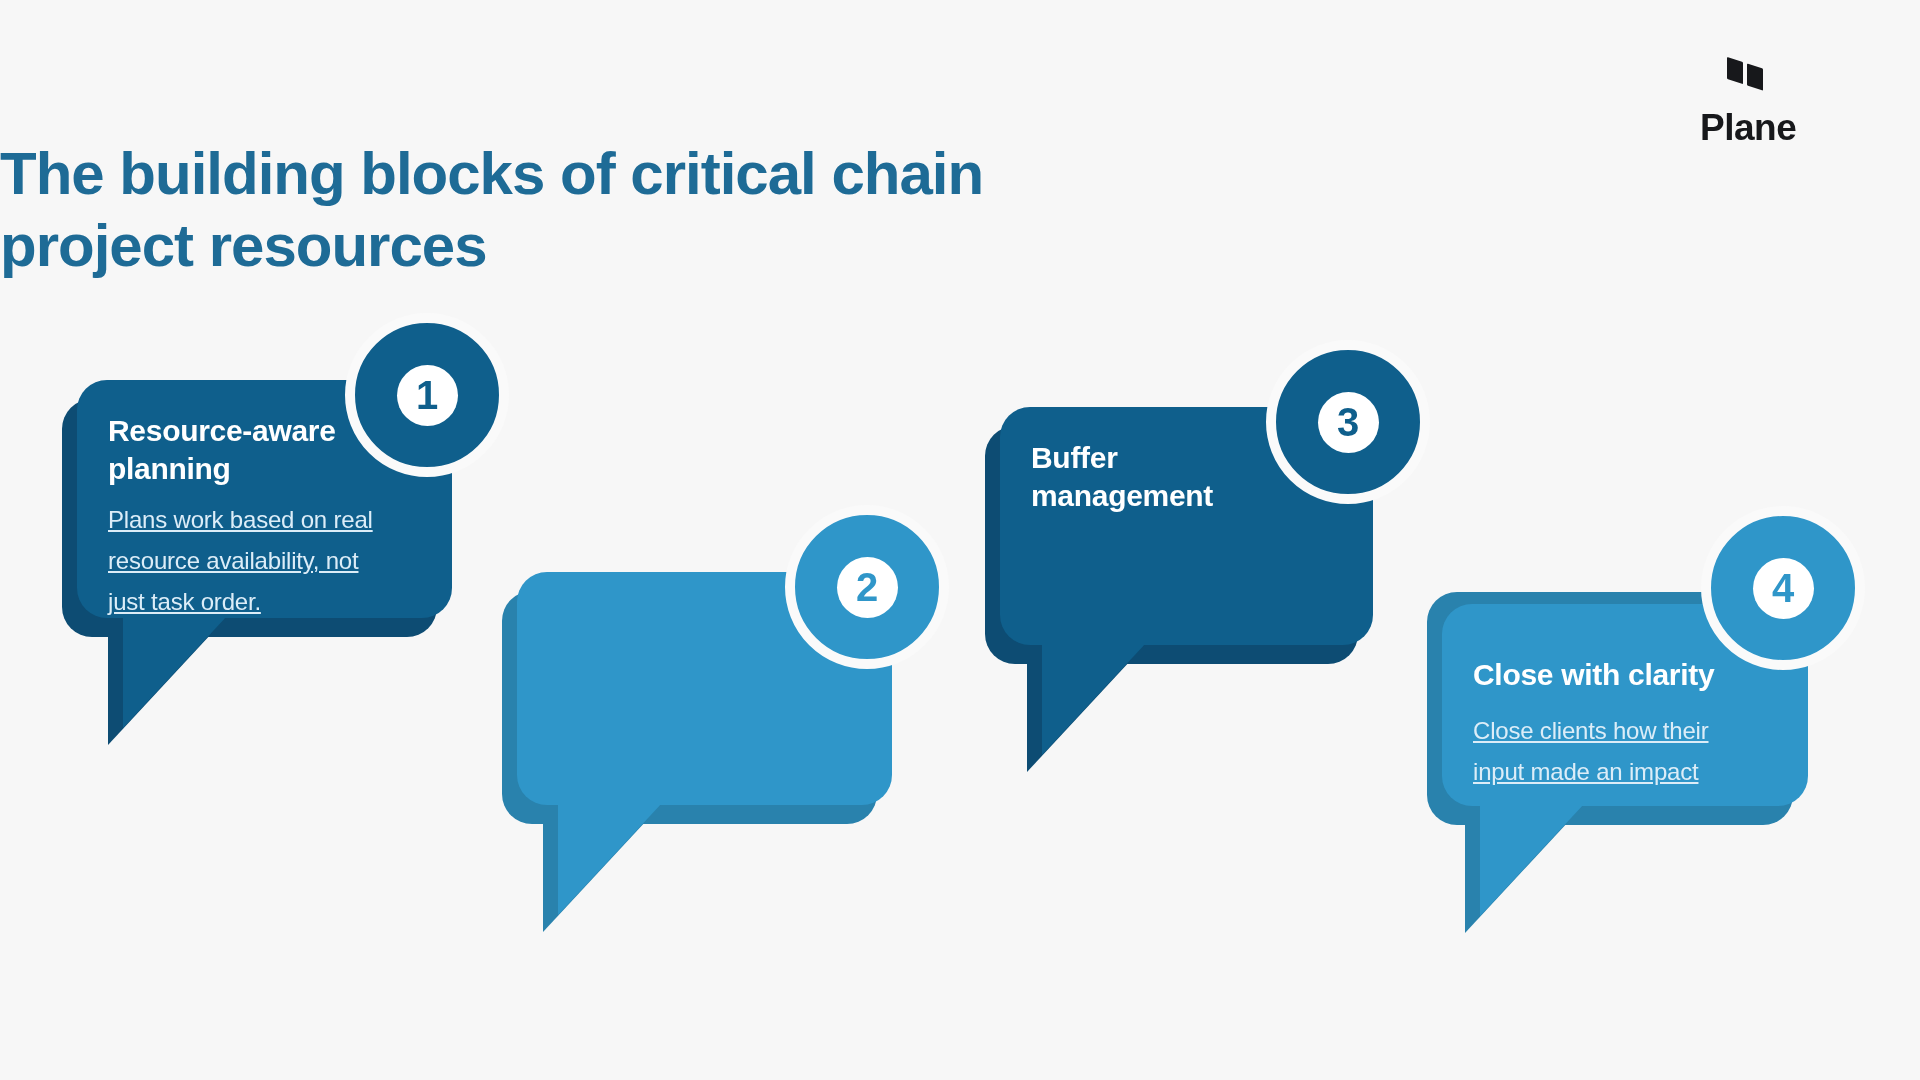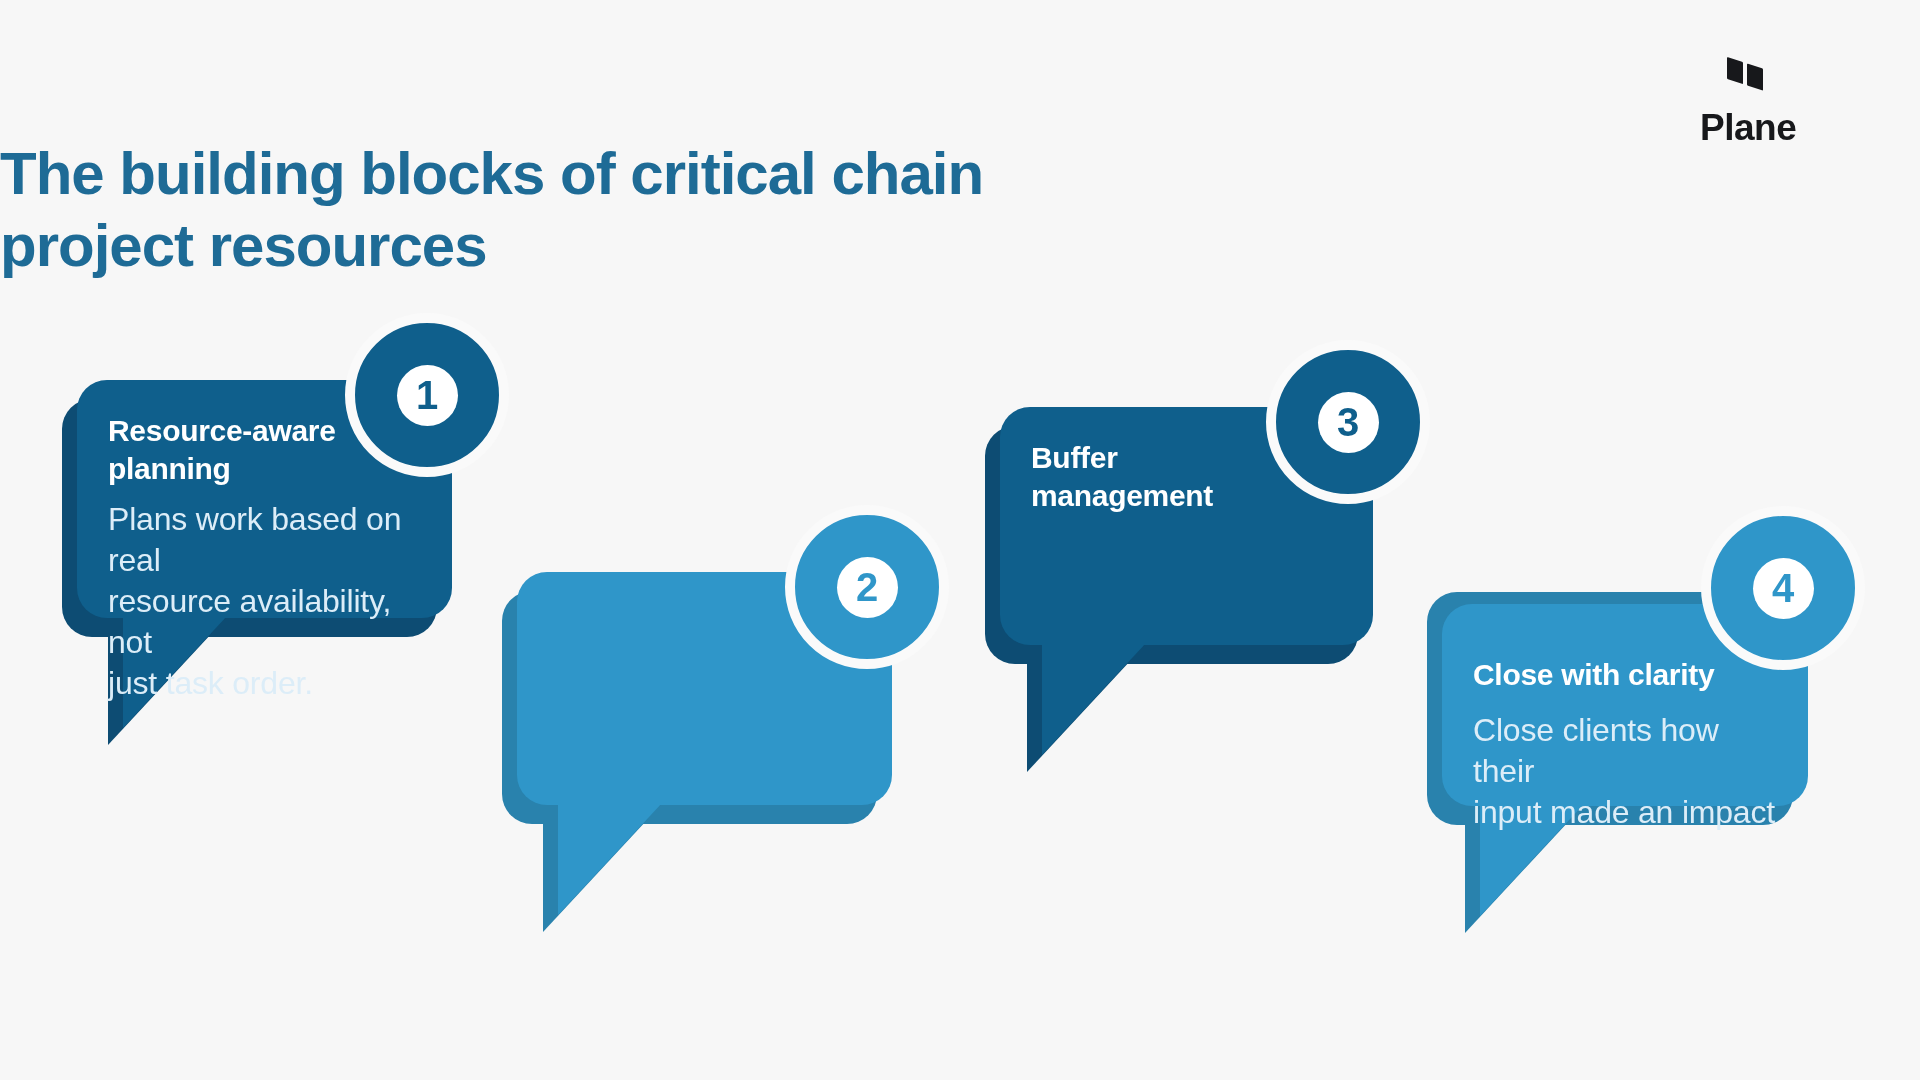--- a/index.html
+++ b/index.html
@@ -35,22 +35,22 @@
   .card-4 .tail-main{left:38px;} .card-4 .tail-shadow{left:23px;}
   .card-2 .tail-main{left:41px;} .card-2 .tail-shadow{left:26px;}
   .card-3 .tail-main{left:42px;} .card-3 .tail-shadow{left:27px;}
 
   .bubble-main{position:absolute; inset:0; border-radius:30px; background:var(--main);
                box-sizing:border-box; padding:32px 28px 0 31px;}
   .card-4 .bubble-main{padding-top:52px;margin-top:31px;}
 
   .card-title{color:var(--card-title-text,#ffffff); font-size:30px; font-weight:600;
               line-height:38px; letter-spacing:-0.3px; white-space:pre-line;}
-  .card-body{margin-top:11px; color:var(--card-body-text,#dcedf8); font-size:32px;
-             font-weight:400; line-height:41px; letter-spacing:-0.2px; white-space:pre-line;}
+  .card-body{margin-top:11px; color:var(--card-body-text,#dcedf8); font-size:24px;
+             font-weight:400; line-height:41px; letter-spacing:-0.2px; white-space:pre-line;text-decoration:underline;}
   .card-4 .card-body{margin-top:16px;}
 
   
   .badge{position:absolute; width:144px; height:144px; border-radius:50%;
          background:var(--main); border:10px solid var(--badge-ring,#fafafa);
          top:-67px; right:-57px; display:flex; align-items:center; justify-content:center;}
   .badge-inner{width:61px; height:61px; border-radius:50%; background:#ffffff;
                display:flex; align-items:center; justify-content:center;
                color:var(--main); font-size:40px; font-weight:700;}
 </style>

